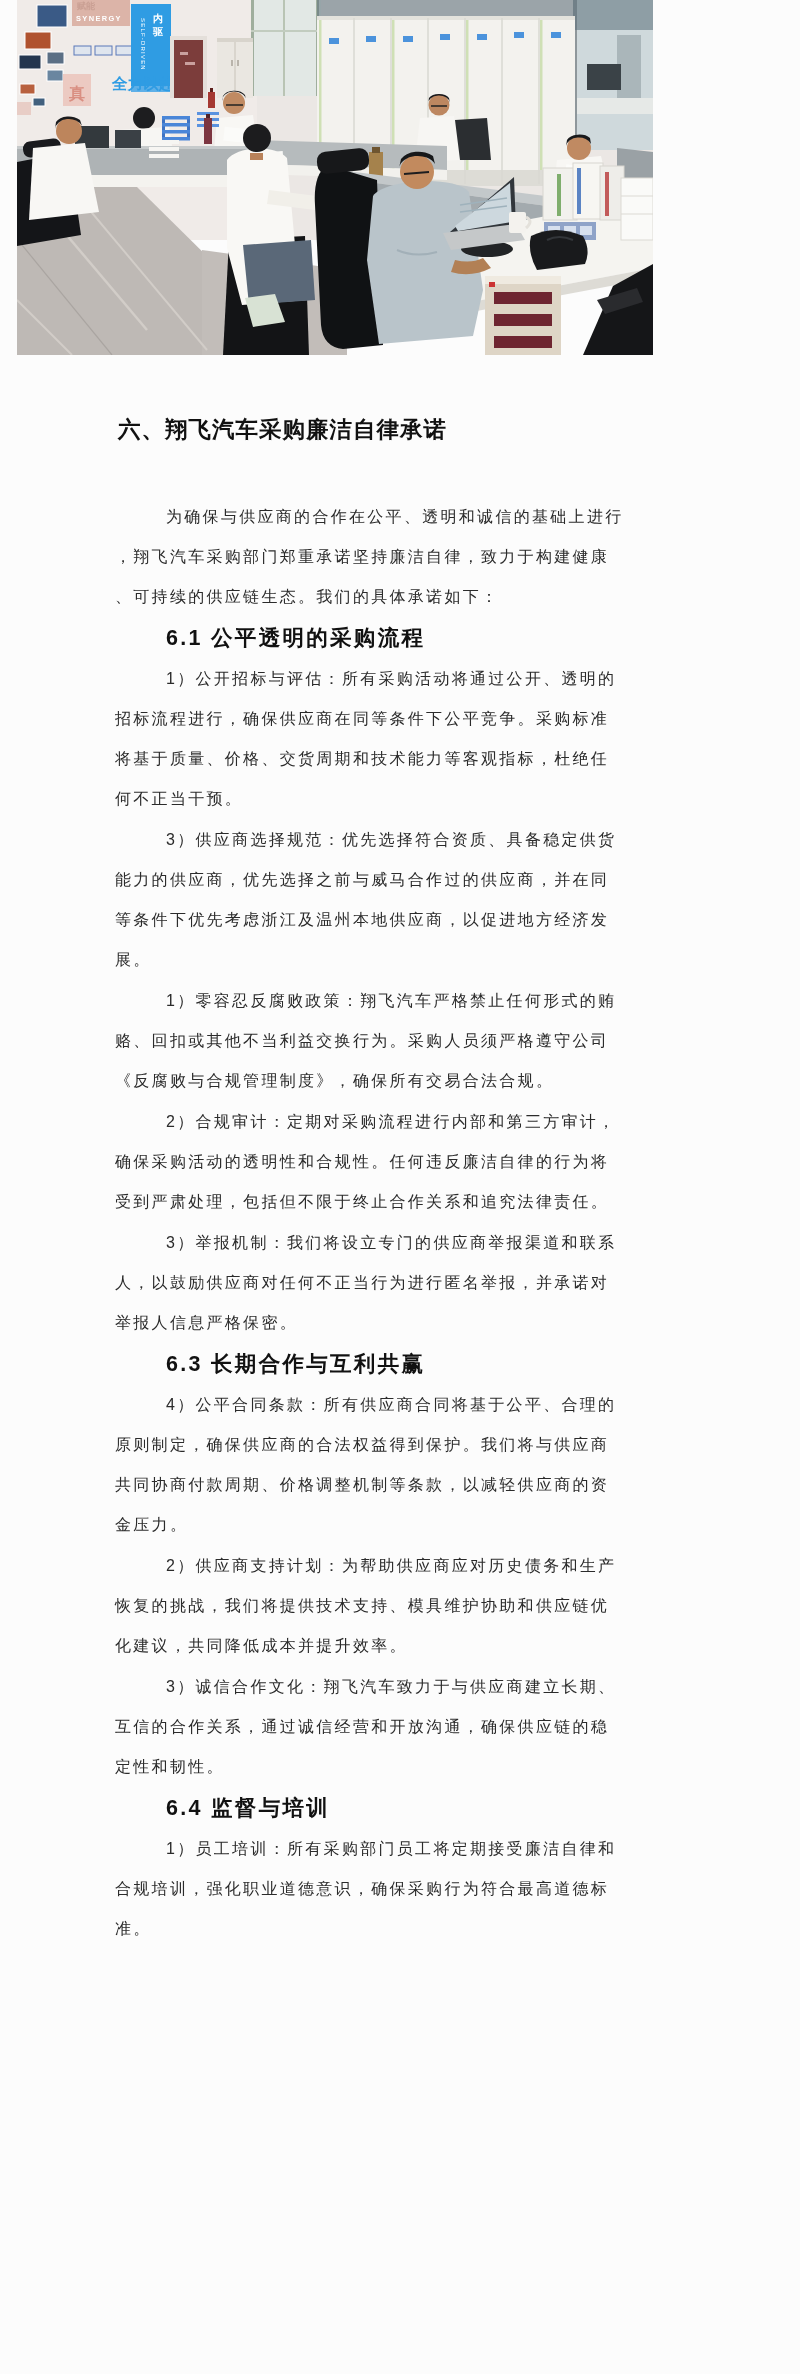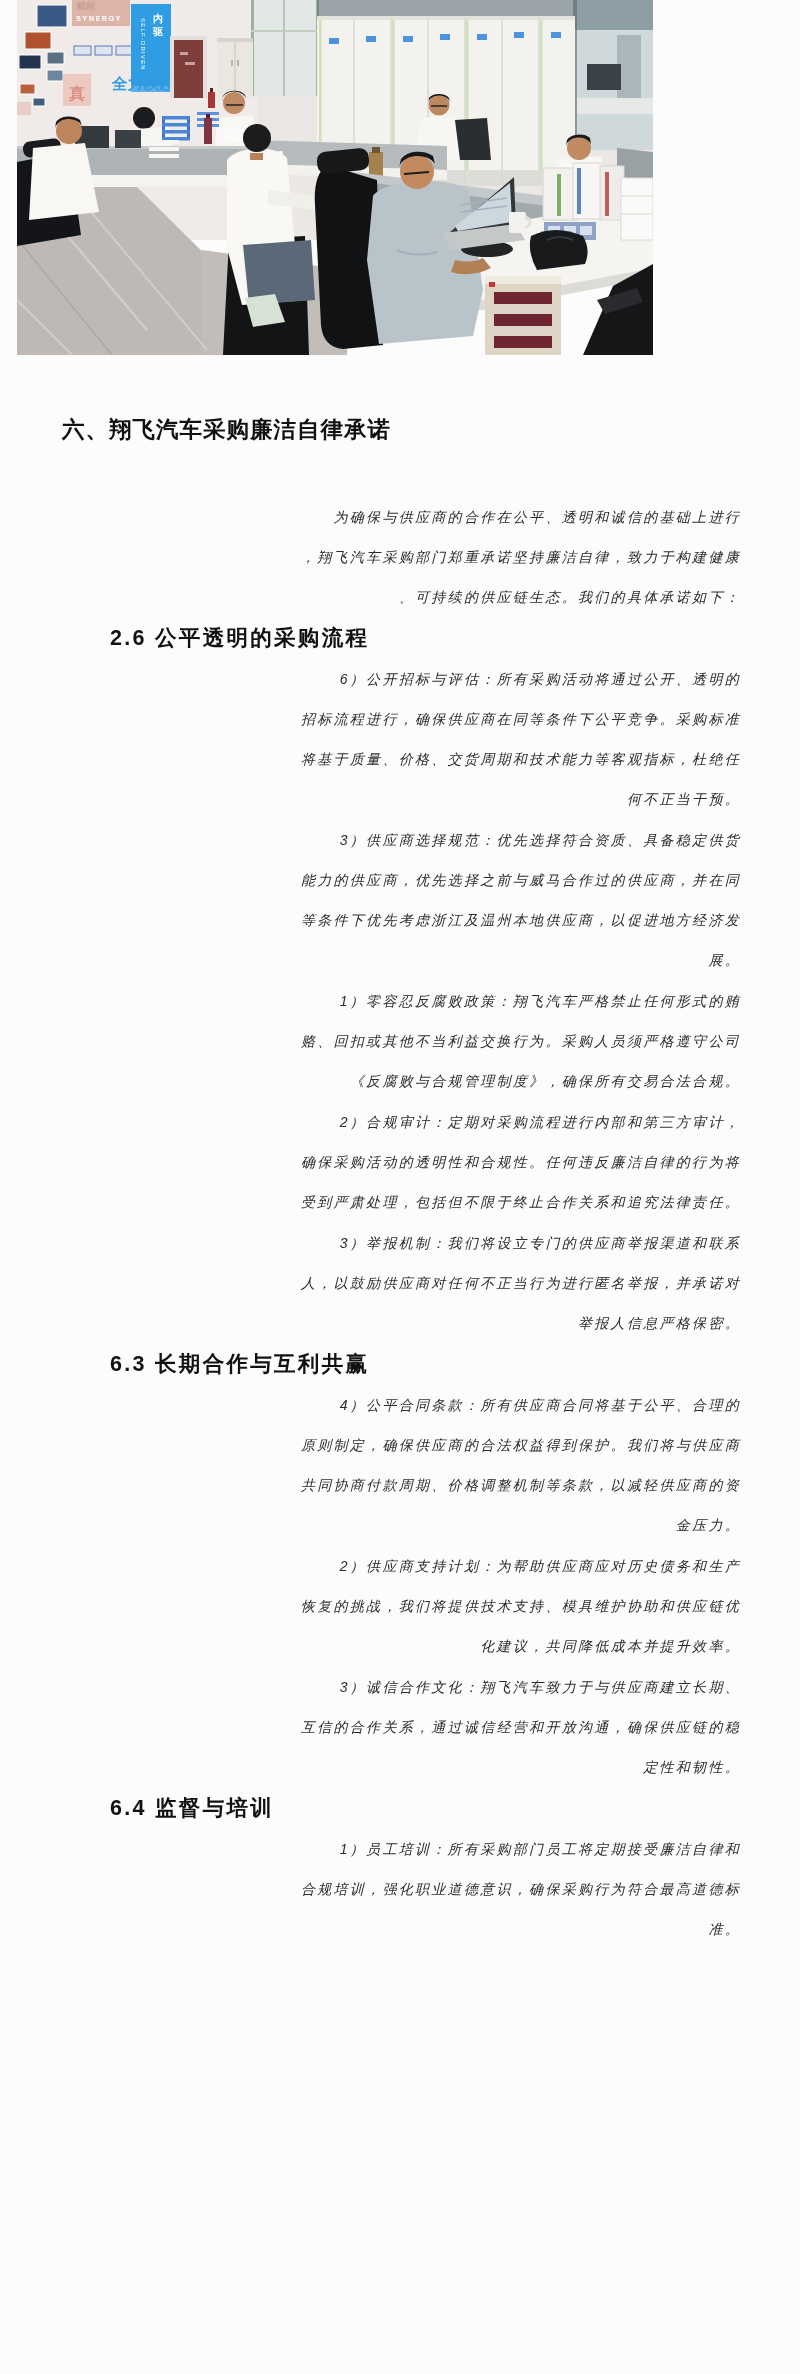--- a/index.html
+++ b/index.html
@@ -1,26 +1,26 @@
 <!DOCTYPE html>
 <html lang="zh"><head>
 <meta charset="utf-8">
 <style>
   html,body{margin:0;padding:0;background:#fbfbfb;}
   .page{position:relative;width:800px;height:2374px;margin:0 auto;background:#fcfcfc;overflow:hidden;
         font-family:"Liberation Sans",sans-serif;color:#2b2b2b;}
-  .article{padding:0 59px;}
+  .article{padding:0 115px;}
   .photo-wrap{margin:0 7px;width:636px;height:355px;overflow:hidden;padding-left:10px;}
   .photo-wrap svg{display:block;width:636px;height:355px;}
   h2.main-heading{font-size:22.5px;font-weight:700;color:#111;line-height:40px;
         letter-spacing:1px;margin:55px 0 0 3px;}
   p.intro{margin:47px 0 1px;}
   p.para{margin:0 0 1px;}
-  p.intro,p.para{font-size:14px;line-height:40px;letter-spacing:2.3px;color:#2b2b2b;
-        text-indent:51px;white-space:pre-line;text-align:right;font-style:italic;}
+  p.intro,p.para{font-size:16px;line-height:40px;letter-spacing:2.3px;color:#2b2b2b;
+        text-indent:51px;white-space:pre-line;text-align:left;}
   h3.sub-heading{font-size:21.5px;font-weight:700;color:#111;line-height:40px;
         letter-spacing:2.3px;margin:0 0 1px;text-indent:51px;}
   .svgtxt{font-family:"Liberation Sans",sans-serif;}
 </style>
 </head>
 <body>
 
 <div class="page">
 
   <div class="photo-wrap">
@@ -285,22 +285,22 @@
 
   <div class="article">
 
     <h2 class="main-heading">六、翔飞汽车采购廉洁自律承诺</h2>
 
     <p class="intro">为确保与供应商的合作在公平、透明和诚信的基础上进行
 ，翔飞汽车采购部门郑重承诺坚持廉洁自律，致力于构建健康
 、可持续的供应链生态。我们的具体承诺如下：</p>
 
     <section>
-      <h3 class="sub-heading">2.6 公平透明的采购流程</h3>
-      <p class="para">6）公开招标与评估：所有采购活动将通过公开、透明的
+      <h3 class="sub-heading">6.1 公平透明的采购流程</h3>
+      <p class="para">1）公开招标与评估：所有采购活动将通过公开、透明的
 招标流程进行，确保供应商在同等条件下公平竞争。采购标准
 将基于质量、价格、交货周期和技术能力等客观指标，杜绝任
 何不正当干预。</p>
       <p class="para">3）供应商选择规范：优先选择符合资质、具备稳定供货
 能力的供应商，优先选择之前与威马合作过的供应商，并在同
 等条件下优先考虑浙江及温州本地供应商，以促进地方经济发
 展。</p>
     </section>
 
     <section>

